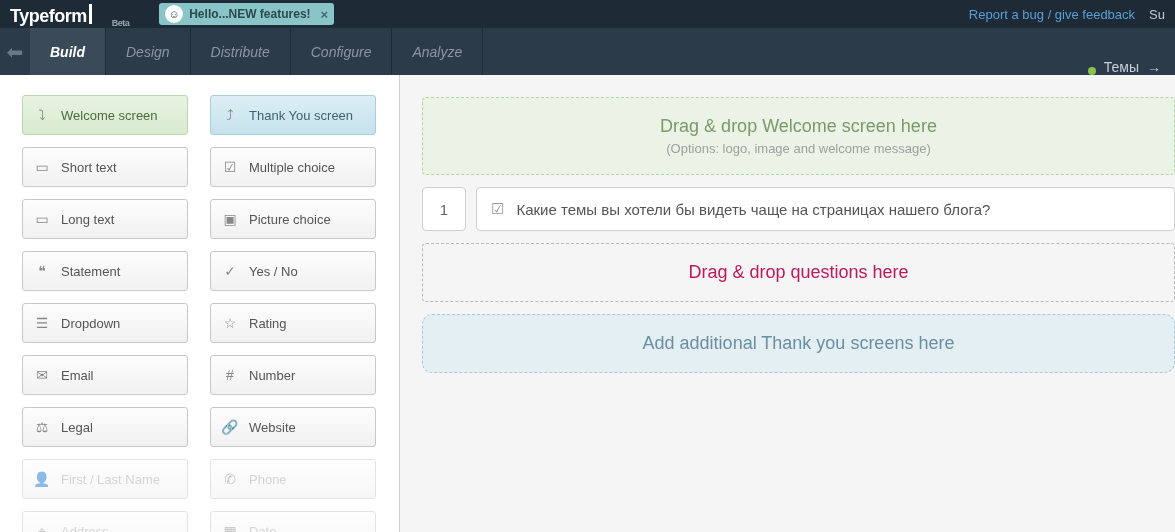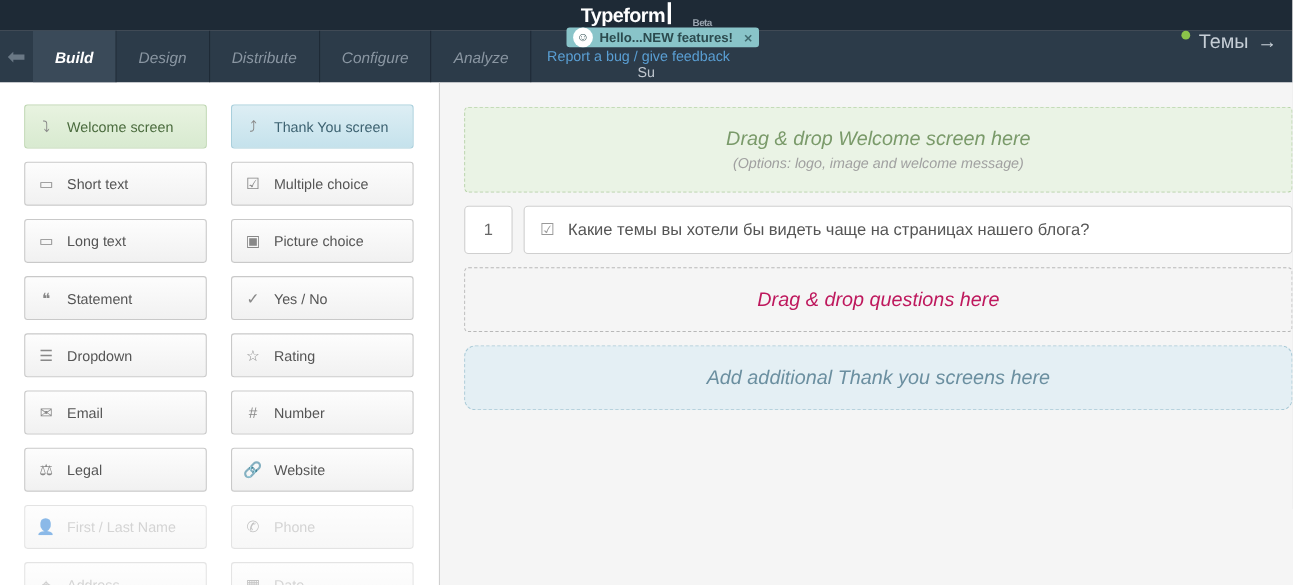--- a/index.html
+++ b/index.html
@@ -1,46 +1,46 @@
 <!DOCTYPE html>
 <html><head>
 <meta charset="utf-8">
 <style>
 * { margin: 0; padding: 0; box-sizing: border-box; font-family: -apple-system, BlinkMacSystemFont, "Segoe UI", Helvetica, Arial, sans-serif; }
 body { background: #e8e8e8; width: 1175px; height: 532px; overflow: hidden; }
 
-.topbar { background: #1e2a36; height: 28px; display: flex; align-items: center; padding: 0 10px; color: #fff; flex-direction: column; }
+.topbar { background: #1e2a36; height: 28px; display: flex; align-items: center; padding: 0 10px; color: #fff; }
 .logo { font-weight: 700; font-size: 18px; letter-spacing: -0.5px; display: flex; align-items: baseline; }
 .logo-bar { display: inline-block; width: 3px; height: 20px; background: #fff; margin-left: 2px; position: relative; top: 2px;}
 .beta { font-size: 9px; color: #9aa5b0; margin-left: 20px; position: relative; top: 4px; }
 .notif-tab { margin-left: 30px; background: #89c4c9; border-radius: 3px; height: 22px; display: flex; align-items: center; padding: 0 6px; font-size: 12px; color: #2b4a4e; font-weight: 600; gap: 6px; }
 .notif-avatar { width: 18px; height: 18px; background: #fff; border-radius: 50%; display: flex; align-items: center; justify-content: center; font-size: 11px; }
 .notif-close { font-size: 13px; color: #406a6f; cursor: pointer; margin-left: 4px; }
 .topbar-spacer { flex: 1; }
 .feedback-link { color: #5a9fd4; font-size: 13px; cursor: pointer; margin-right: 14px; }
 .topbar-right { color: #c0c7cf; font-size: 13px; }
 
 .tabbar { background: #2c3b49; height: 47px; display: flex; align-items: stretch; }
 .back-arrow { width: 30px; display: flex; align-items: center; justify-content: center; color: #6a7885; font-size: 20px; cursor: pointer; }
 .tab { padding: 0 20px; display: flex; align-items: center; color: #8a96a2; font-size: 14px; cursor: pointer; border-right: 1px solid #1e2a36; font-style: italic; }
 .tab.active { background: #3a4a59; color: #fff; font-weight: 600; }
 .tabbar-spacer { flex: 1; }
-.project-name { display: flex; align-items: flex-start; color: #c6ced6; font-size: 18px; padding: 0 14px; gap: 8px; }
+.project-name { display: flex; align-items: flex-end; color: #c6ced6; font-size: 14px; padding: 0 14px; gap: 8px; }
 .status-dot { width: 8px; height: 8px; background: #8bc34a; border-radius: 50%; }
 
 .workspace { display: flex; height: calc(532px - 75px); }
 .sidebar { width: 400px; background: #fff; padding: 20px 22px; display: flex; flex-wrap: wrap; gap: 12px 22px; align-content: flex-start; border-right: 1px solid #d0d0d0; }
 .block-btn { width: 166px; height: 40px; border: 1px solid #c9c9c9; background: linear-gradient(#fdfdfd, #f1f1f1); border-radius: 3px; display: flex; align-items: center; padding: 0 10px; gap: 10px; font-size: 13px; color: #555; cursor: grab; }
 .block-btn.welcome { background: linear-gradient(#e8f3e0, #d8ead0); border-color: #bdd6b0; color: #4a6b3d; }
 .block-btn.thankyou { background: linear-gradient(#ddeef4, #c5e2ec); border-color: #a8cfdc; color: #3d6271; }
 .block-btn.disabled { opacity: 0.5; color: #aaa; }
 .blk-icon { width: 18px; display: flex; justify-content: center; color: #888; font-size: 14px; }
 
 .canvas { flex: 1; background: #f5f5f5; padding: 22px 0 22px 22px; display: flex; flex-direction: column; gap: 12px; }
-.dropzone { border: 1px dashed #b8b8b8; border-radius: 4px; padding: 18px 0; text-align: center; font-style: italic; }
+.dropzone { border: 1px dashed #b8b8b8; border-radius: 4px; padding: 18px 0; text-align: center; }
 .dropzone.welcome-dz { background: #eaf3e5; border-color: #b7d3a8; }
 .dropzone.thankyou-dz { background: #e4eff4; border-color: #a8c9d6; border-radius: 10px; }
 .dz-title { font-size: 18px; color: #be185d; }
 .dz-sub { font-size: 13px; color: #a0a0a0; margin-top: 4px; }
 .dropzone.welcome-dz .dz-title { color: #7a9a6a; }
 .dropzone.thankyou-dz .dz-title { color: #6b8fa0; }
 
 .question-row { display: flex; gap: 10px; align-items: stretch; }
 .q-num { width: 44px; height: 44px; border: 1px solid #cfcfcf; background: #fff; border-radius: 4px; display: flex; align-items: center; justify-content: center; font-size: 15px; color: #666; }
 .q-body { flex: 1; border: 1px solid #cfcfcf; background: #fff; border-radius: 4px; display: flex; align-items: center; padding: 0 14px; gap: 12px; font-size: 15px; color: #555; }

